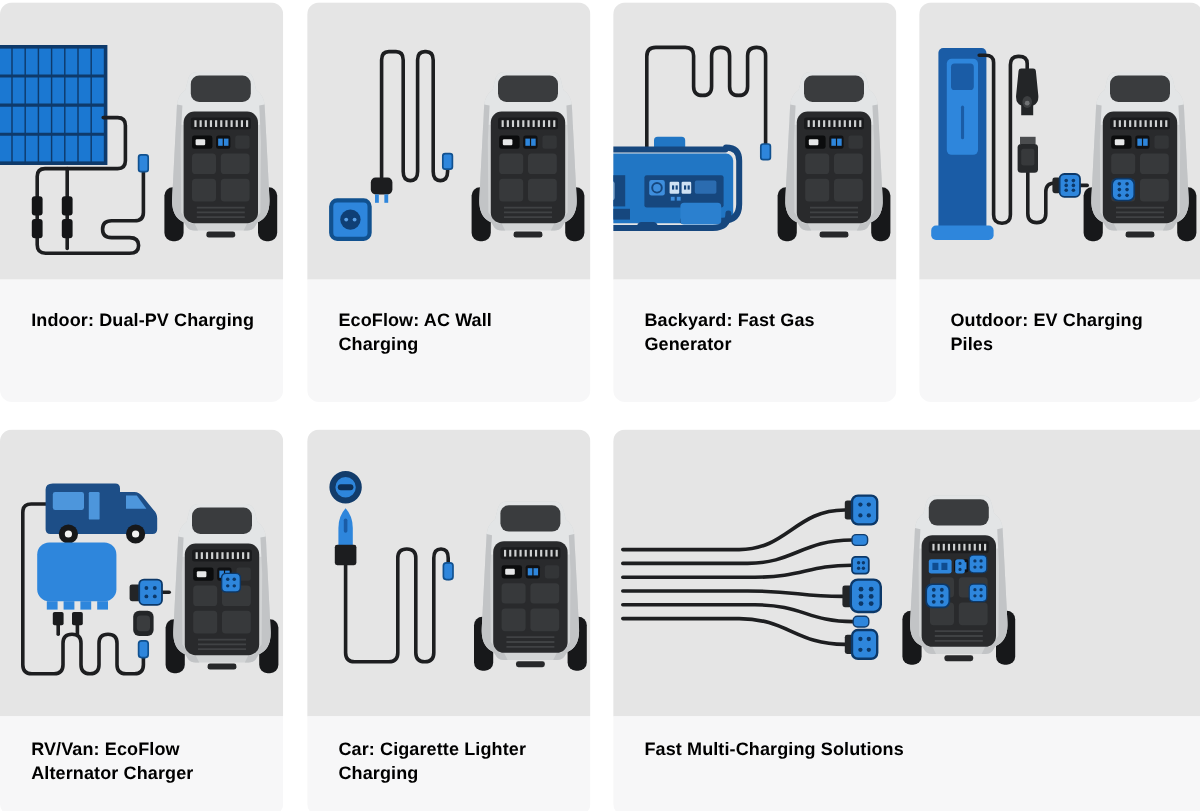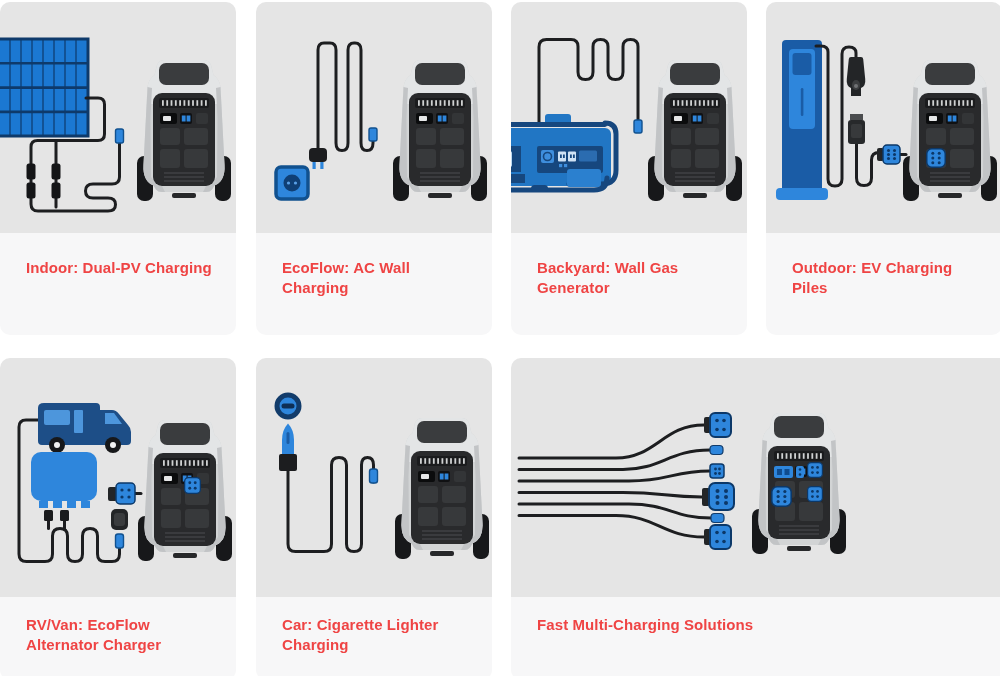--- a/index.html
+++ b/index.html
@@ -15,21 +15,21 @@
   .r1{top:2px;height:333px;width:236px;}
   .r2{top:358px;height:322px;width:236px;}
   .illu{background:#e5e5e5;flex:0 0 auto;}
   .r1 .illu{height:231px;}
   .r2 .illu{height:239px;}
   .illu svg{display:block;}
   .cap{
     background:#f7f7f8;flex:1 1 auto;
     padding:25px 20px 0 26px;
     font-size:15px;line-height:20px;font-weight:700;
-    color:#ef4444;letter-spacing:0.1px;
+    color:#000000;letter-spacing:0.1px;
   }
   .r2 .cap{padding-top:18px;}
   #defs{position:absolute;width:0;height:0;overflow:hidden;}
 </style>
 </head>
 <body>
 
 <svg id="defs" aria-hidden="true">
   <defs>
     <symbol id="st" viewBox="0 0 100 145" overflow="visible">
@@ -183,21 +183,21 @@
           <rect x="53" y="162" width="3.2" height="3.2" fill="#3e8edd"></rect>
         <rect x="-30" y="172" width="44" height="9" fill="#16477e"></rect>
         <rect x="56" y="167" width="34" height="18" rx="3" fill="#2b80cf"></rect>
         <path d="M-30,188 H83 Q96,188 96,176" stroke="#16477e" stroke-width="5" fill="none" stroke-linecap="round"></path>
         <rect x="20" y="183" width="17" height="7" rx="3.5" fill="#16477e"></rect>
       </g>
       <rect x="123" y="118" width="8" height="13" rx="2" fill="#2e86dc" stroke="#11518f" stroke-width="1.4"></rect>
       <use href="#st" x="134" y="56" width="100" height="145"></use>
     </svg>
   </div>
-  <div class="cap">Backyard: Wall Gas Generator</div>
+  <div class="cap">Backyard: Fast Gas Generator</div>
 </div>
 
 <div class="card r1" style="left:766px">
   <div class="illu">
     <svg width="236" height="231" viewBox="0 0 236 231">
       <g>
         <rect x="16" y="38" width="40" height="152" rx="4" fill="#1a5ca6"></rect>
         <rect x="10" y="186" width="52" height="12" rx="4" fill="#2e86dc"></rect>
         <rect x="23" y="47" width="26" height="80" rx="4" fill="#2e86dc"></rect>
         <rect x="26.5" y="51" width="19" height="22" rx="3" fill="#1a5ca6"></rect>

